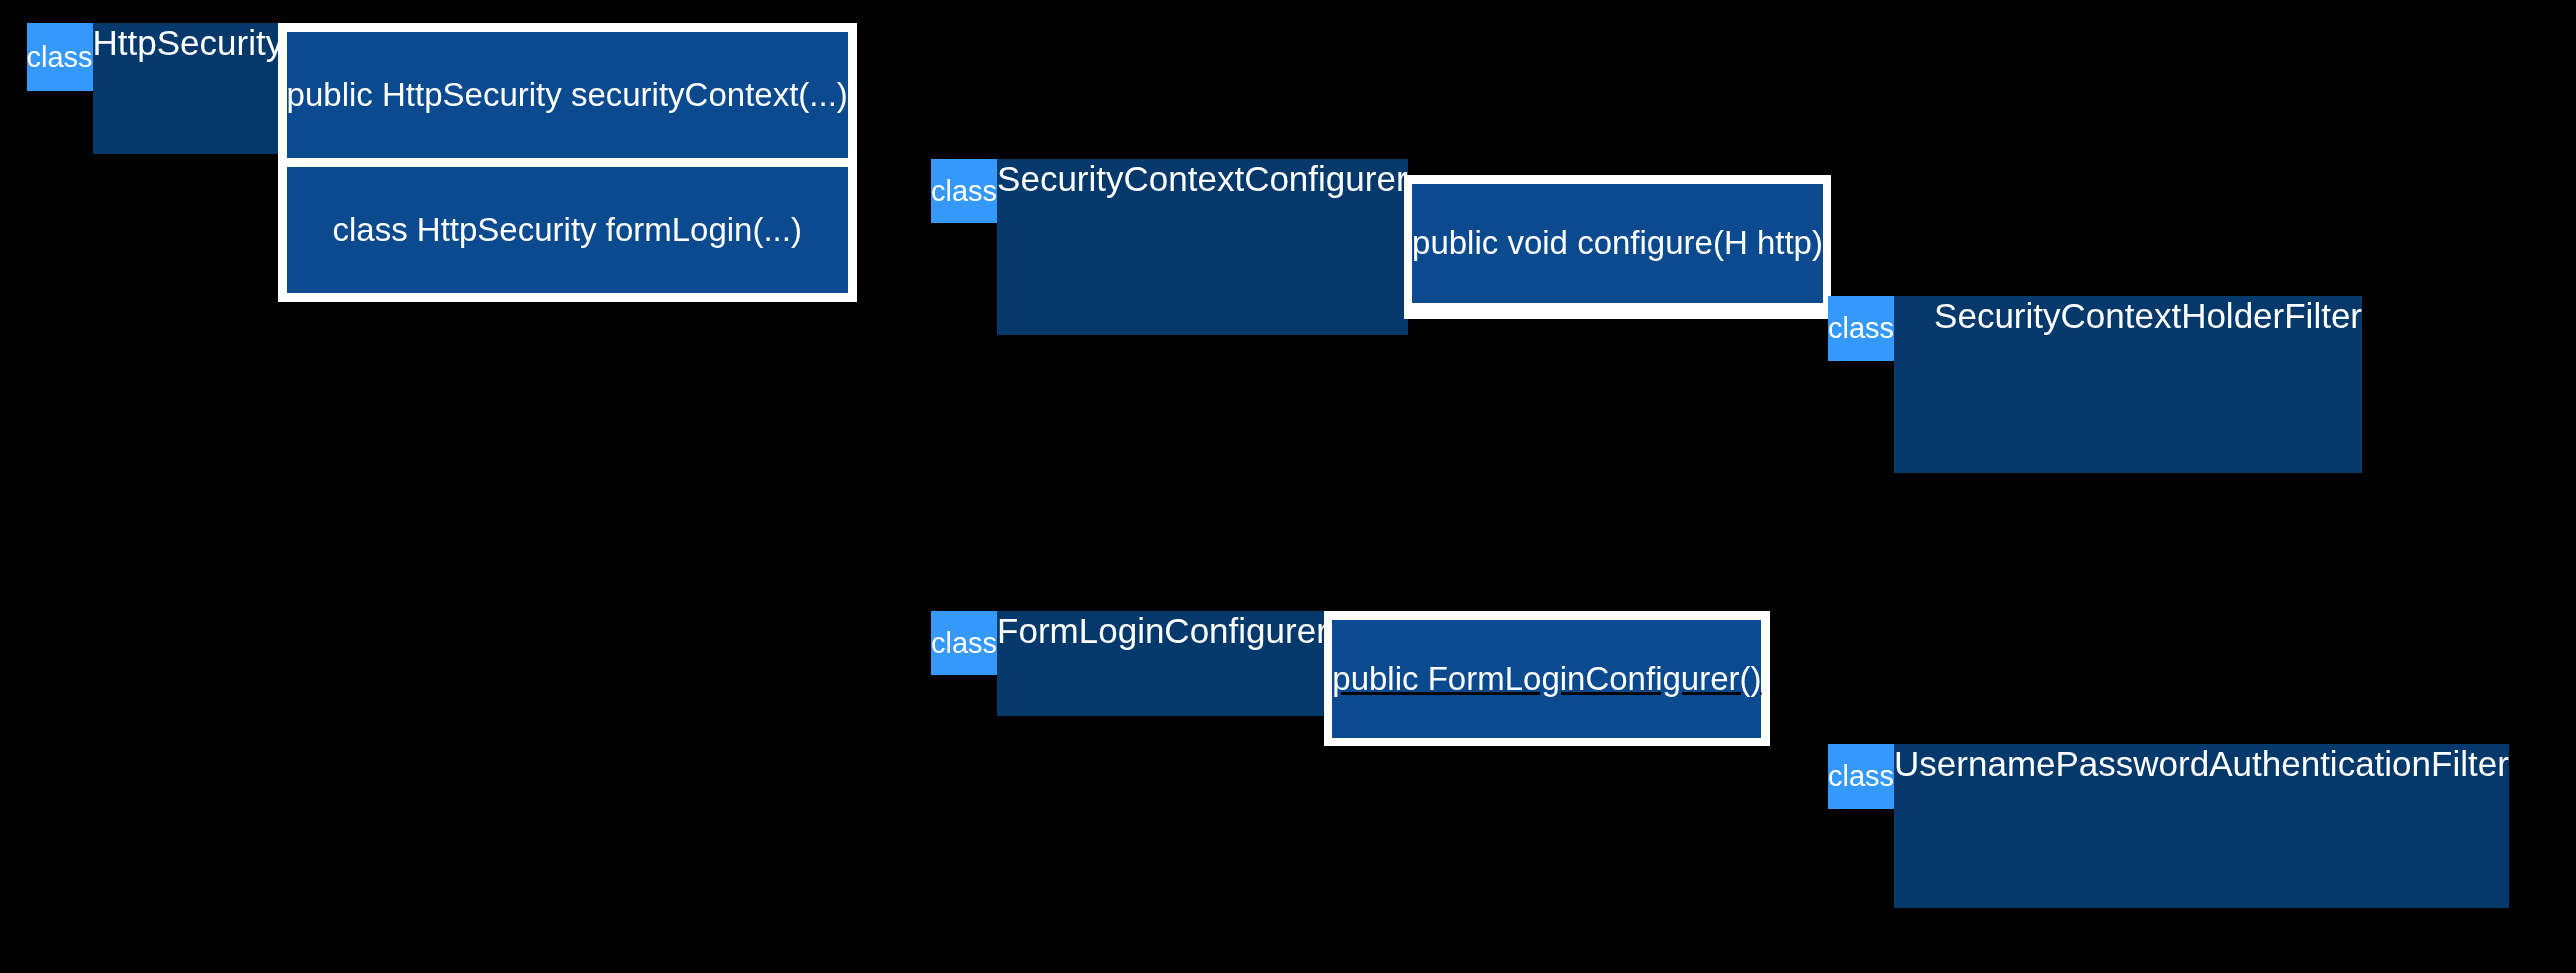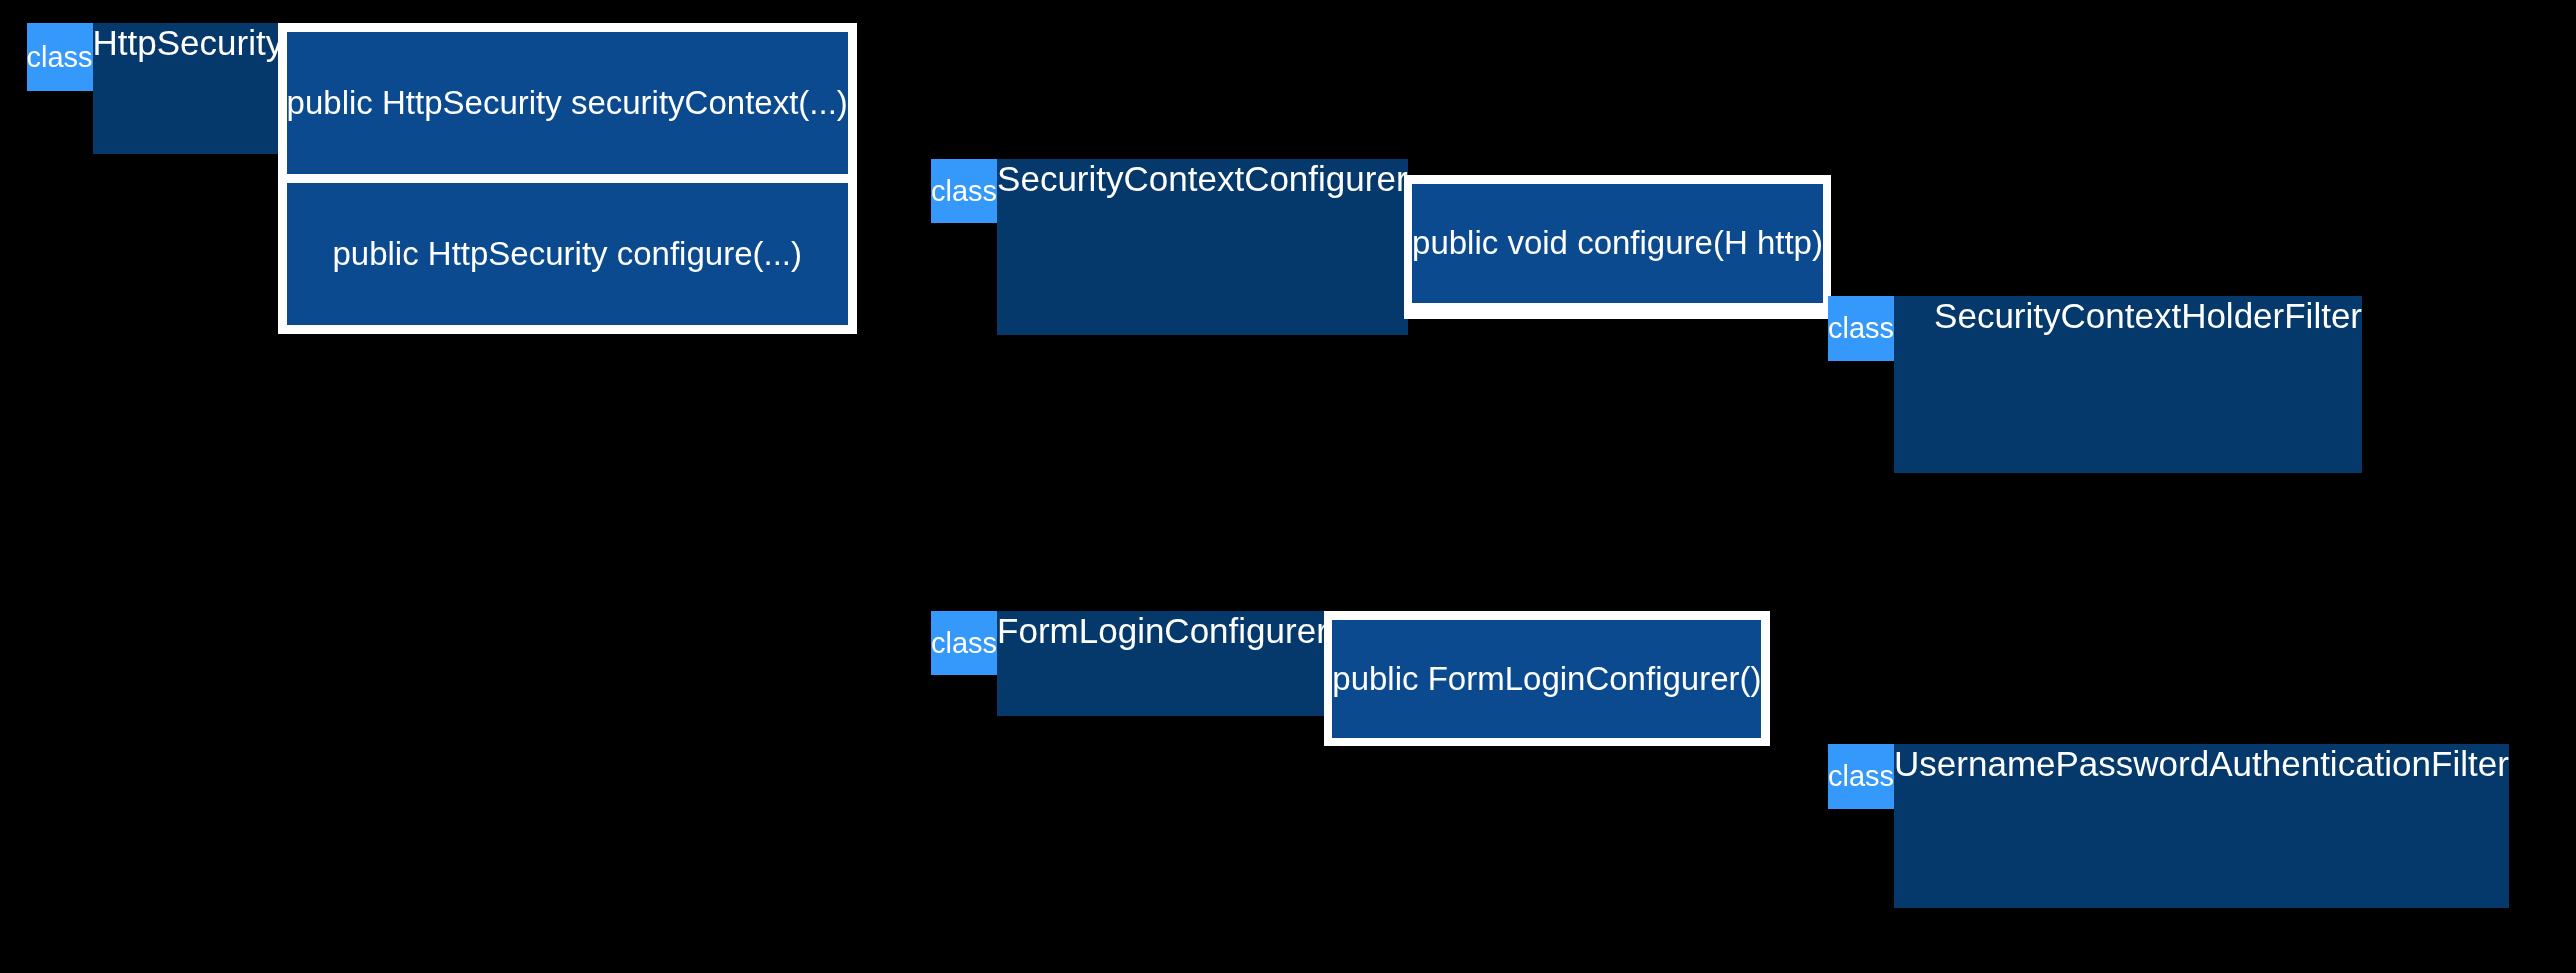--- a/index.html
+++ b/index.html
@@ -57,39 +57,39 @@
     justify-content: center;
     font-size: 33px;
     white-space: nowrap;
   }
 
   
   #box1 { left: 26.5px; top: 23px; width: 721px; }
   #box1 .class-header { height: 68px; }
   #box1 .class-title  { height: 131px; }
   #box1 .methods-frame { margin: 0 -5.6px; padding: 9px; gap: 9px; }
-  #box1 .method-item { height: 142px; }
+  #box1 .method-item { height: 126px; }
 
   
   #box2 { left: 931px; top: 159px; width: 720px; }
   #box2 .class-header { height: 64px; }
   #box2 .class-title  { height: 176px; }
   #box2 .methods-frame { margin: 16px -4px; padding: 8.5px; gap: 8.5px; }
   #box2 .method-item { height: 119px; }
 
   
   #box3 { left: 1828px; top: 296px; width: 722px; }
   #box3 .class-header { height: 65px; }
   #box3 .class-title  { height: 177px; padding-left: 40px; }
 
   
   #box4 { left: 931px; top: 611px; width: 720px; }
   #box4 .class-header { height: 64px; }
   #box4 .class-title  { height: 105px; }
-  #box4 .methods-frame { margin: 0 -4px; padding: 8.5px; gap: 8.5px; }
+  #box4 .methods-frame { margin: 0 -4px; padding: 8.5px; gap: 8.5px; text-decoration: underline; }
   #box4 .method-item { height: 118px; }
 
   
   #box5 { left: 1828px; top: 744px; width: 722px; }
   #box5 .class-header { height: 65px; }
   #box5 .class-title  { height: 164px; }
 </style>
 </head>
 <body>
 
@@ -100,21 +100,21 @@
       <span>class</span>
     </div>
     <div class="class-title">
       <span>HttpSecurity</span>
     </div>
     <div class="methods-frame">
       <div class="method-item">
         <span>public HttpSecurity securityContext(...)</span>
       </div>
       <div class="method-item">
-        <span>public HttpSecurity configure(...)</span>
+        <span>class HttpSecurity formLogin(...)</span>
       </div>
     </div>
   </div>
 
   <div class="class-box" id="box2">
     <div class="class-header">
       <span>class</span>
     </div>
     <div class="class-title">
       <span>SecurityContextConfigurer</span>

